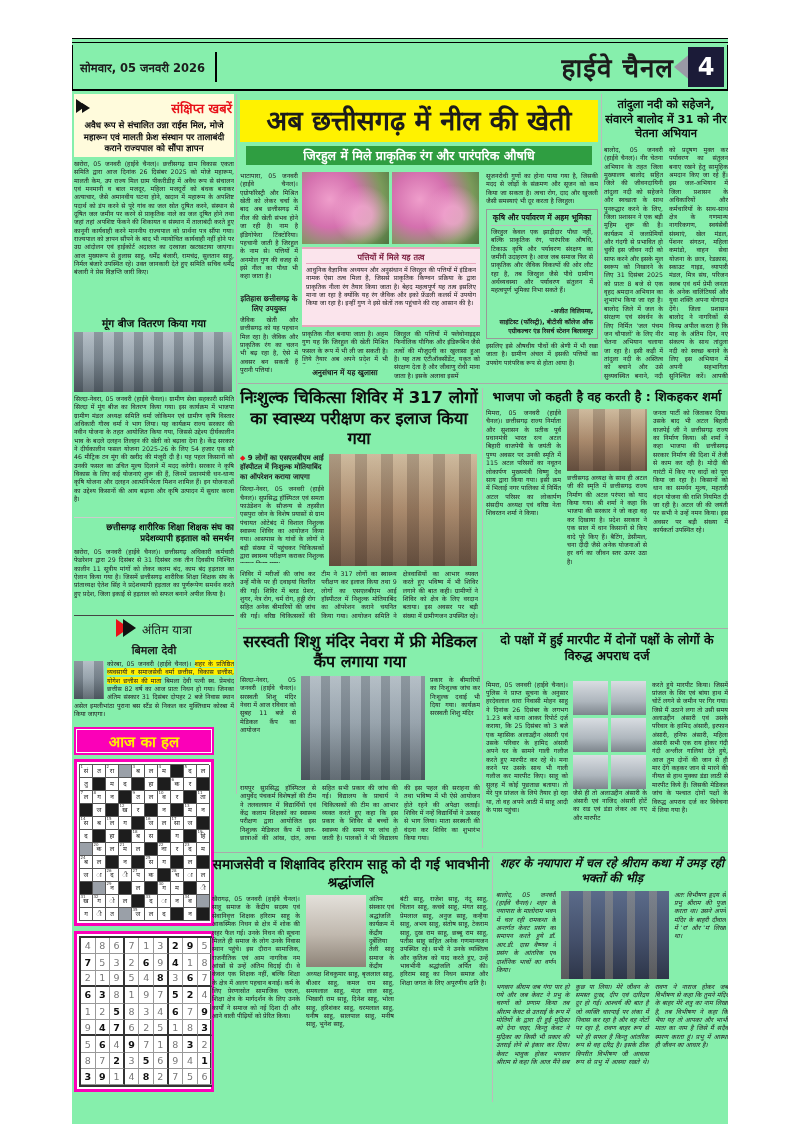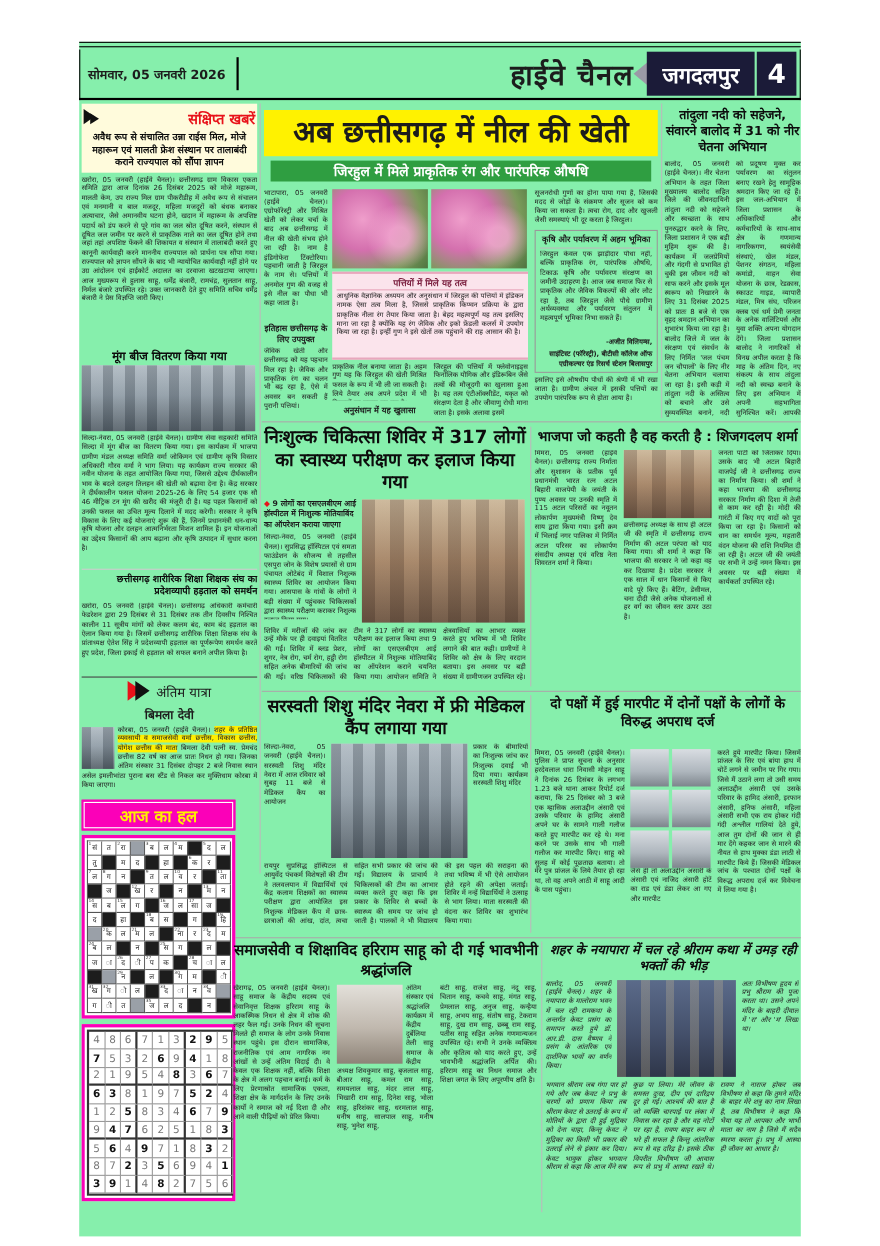--- a/index.html
+++ b/index.html
@@ -155,21 +155,20 @@
 <body>
 
 <div class="page">
 
   <div class="top-rules"></div>
   <div class="masthead-row">
     <div class="mast-date">सोमवार, 05 जनवरी 2026</div>
     <div class="mast-title">हाईवे चैनल</div>
     <div class="mast-right">
       <span class="mast-chev"></span>
-      <span class="city-box">जगदलपुर</span>
       <span class="page-num-box">4</span>
     </div>
   </div>
 
   <div class="content">
 
     <div class="vrule" style="left:164px;top:0;height:700px"></div>
     <div class="vrule" style="left:529px;top:0;height:286px"></div>
     <div class="hrule" style="left:166px;top:289px;width:490px"></div>
     <div class="vrule" style="left:410px;top:294px;height:236px"></div>
@@ -470,21 +469,21 @@
         <div class="nishulk-left">
           <div class="bullet-line"><span class="diamond">◆ </span><span>9 लोगों का एसएलबीएम आई हॉस्पीटल में निःशुल्क मोतियाबिंद का ऑपरेशन कराया जाएगा</span></div>
           <div class="body-txt" style="height:78px">सिल्दा-नेवरा, 05 जनवरी (हाईवे चैनल)। सुप्रसिद्ध हॉस्पिटल एवं समता फाउंडेशन के सौजन्य से तहसील एसपुरा जोन के विशेष प्रयासों से ग्राम पंचायत ओटेबंद में विशाल निशुल्क स्वास्थ्य शिविर का आयोजन किया गया। आसपास के गांवों के लोगों ने बड़ी संख्या में पहुंचकर चिकित्सकों द्वारा स्वास्थ्य परीक्षण कराकर निशुल्क इलाज किया गया।</div>
         </div>
         <div class="photo nishulk-photo photo-warm"></div>
       </div>
       <div class="body-txt cols3 nishulk-body">शिविर में मरीजों की जांच कर उन्हें मौके पर ही दवाइयां वितरित की गईं। शिविर में ब्लड प्रेशर, शुगर, नेत्र रोग, चर्म रोग, हड्डी रोग सहित अनेक बीमारियों की जांच की गई। वरिष्ठ चिकित्सकों की टीम ने 317 लोगों का स्वास्थ्य परीक्षण कर इलाज किया तथा 9 लोगों का एसएलबीएम आई हॉस्पीटल में निशुल्क मोतियाबिंद का ऑपरेशन कराने चयनित किया गया। आयोजन समिति ने क्षेत्रवासियों का आभार व्यक्त करते हुए भविष्य में भी शिविर लगाने की बात कही। ग्रामीणों ने शिविर को क्षेत्र के लिए वरदान बताया। इस अवसर पर बड़ी संख्या में ग्रामीणजन उपस्थित रहे।</div>
     </div>
 
     <div class="bjp">
-      <div class="headline">भाजपा जो कहती है वह करती है : शिजगदलप शर्मा</div>
+      <div class="headline">भाजपा जो कहती है वह करती है : शिकहकर शर्मा</div>
       <div class="bjp-row">
         <div class="body-txt bjp-c1">मिमरा, 05 जनवरी (हाईवे चैनल)। छत्तीसगढ़ राज्य निर्माता और सुशासन के प्रतीक पूर्व प्रधानमंत्री भारत रत्न अटल बिहारी वाजपेयी के जयंती के पुण्य अवसर पर उनकी स्मृति में 115 अटल परिसरों का नवूतन लोकार्पण मुख्यमंत्री विष्णु देव साय द्वारा किया गया। इसी क्रम में भिलाई नगर पालिका में निर्मित अटल परिसर का लोकार्पण संसदीय अध्यक्ष एवं वरिष्ठ नेता शिवरतन शर्मा ने किया।</div>
         <div class="bjp-c2">
           <div class="photo bjp-photo photo-warm"></div>
           <div class="body-txt">छत्तीसगढ़ अध्यक्ष के साथ ही अटल जी की स्मृति में छत्तीसगढ़ राज्य निर्माण की अटल परंपरा को याद किया गया। श्री शर्मा ने कहा कि भाजपा की सरकार ने जो कहा वह कर दिखाया है। प्रदेश सरकार ने एक साल में धान किसानों से किए वादे पूरे किए हैं। बैटिंग, डेसीमल, चना दीदी जैसे अनेक योजनाओं से हर वर्ग का जीवन स्तर ऊपर उठा है।</div>
         </div>
         <div class="body-txt bjp-c3">जनता पार्टी को जिताकर दिया। उसके बाद भी अटल बिहारी वाजपेई जी ने छत्तीसगढ़ राज्य का निर्माण किया। श्री शर्मा ने कहा भाजपा की छत्तीसगढ़ सरकार निर्माण की दिशा में तेजी से काम कर रही है। मोदी की गारंटी में किए गए वादों को पूरा किया जा रहा है। किसानों को धान का समर्थन मूल्य, महतारी वंदन योजना की राशि नियमित दी जा रही है। अटल जी की जयंती पर सभी ने उन्हें नमन किया। इस अवसर पर बड़ी संख्या में कार्यकर्ता उपस्थित रहे।</div>
       </div>
     </div>
 

